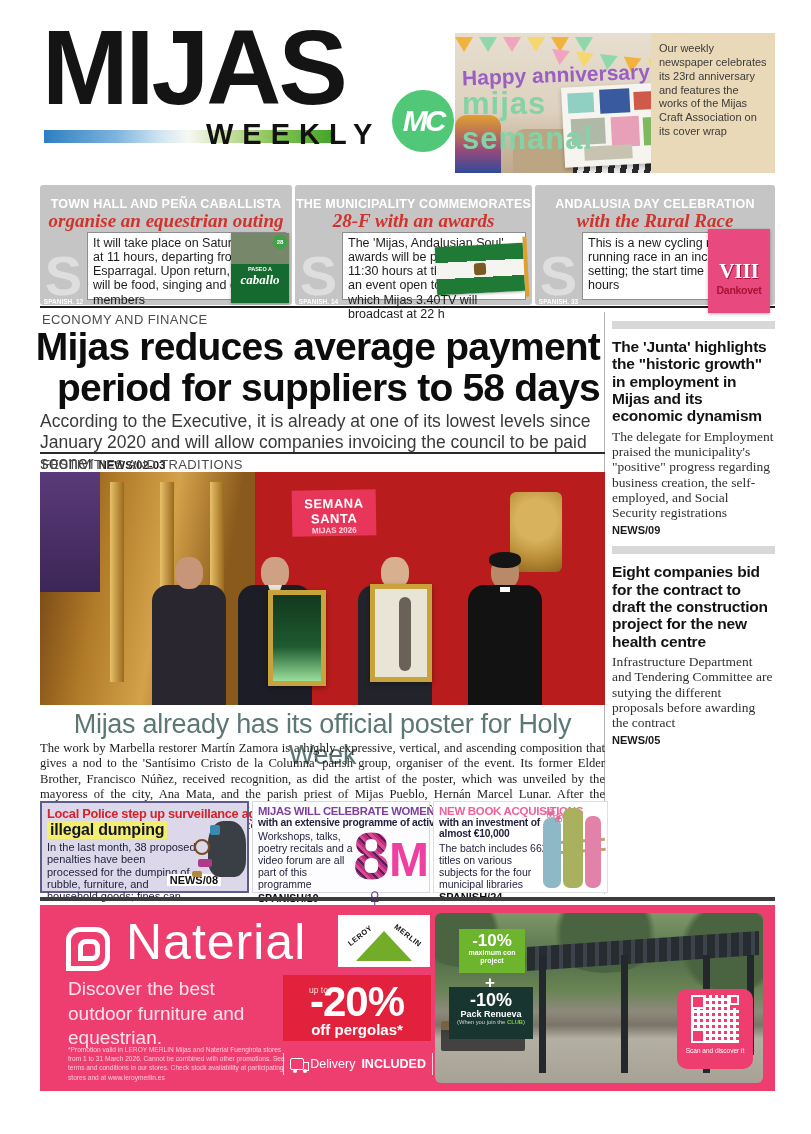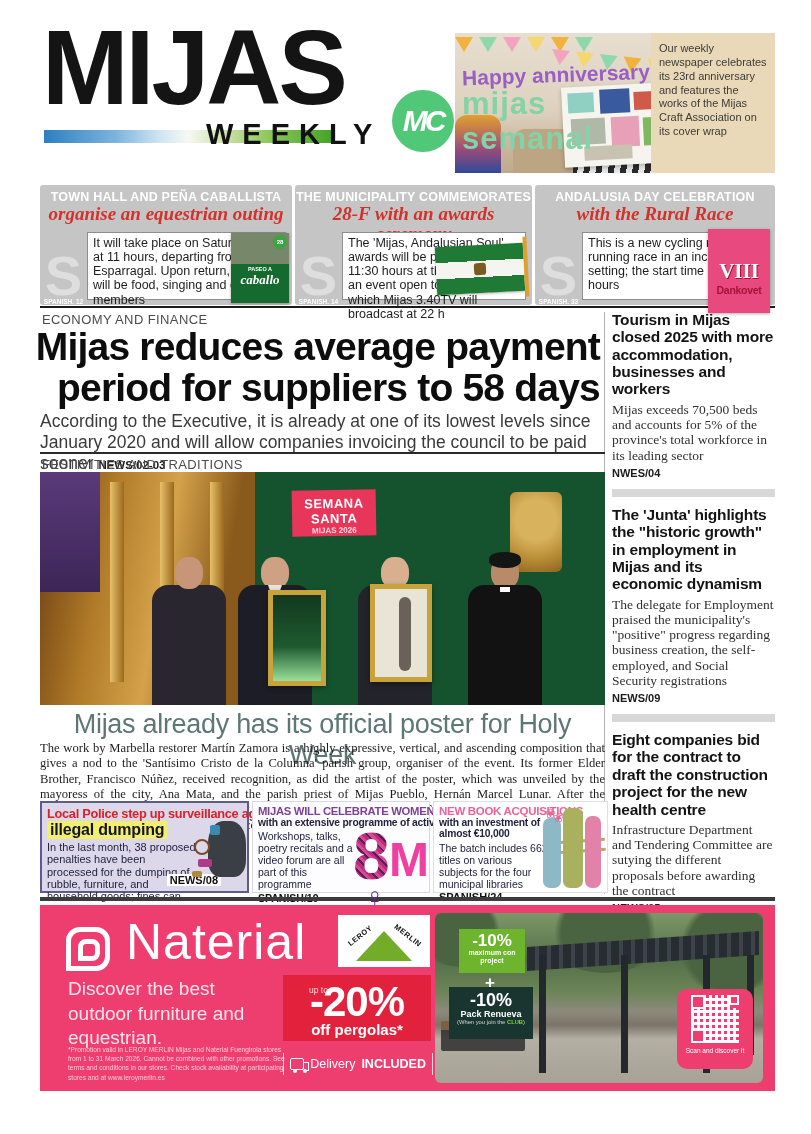--- a/index.html
+++ b/index.html
@@ -27,21 +27,21 @@
   .anniv-head { position:absolute; left:7px; top:30px; font-size:21px; font-weight:900; color:#9a5fc2; transform:rotate(-2deg); letter-spacing:0; }
   .anniv-m1 { position:absolute; left:7px; top:56px; font-size:31px; font-weight:900; color:#84d2a8; line-height:.95; letter-spacing:1px; }
   .anniv-m2 { position:absolute; left:7px; top:88px; font-size:31px; font-weight:900; color:#84d2a8; letter-spacing:1px; }
   .collage { position:absolute; left:108px; top:52px; width:106px; height:80px; background:#f6f4ee; transform:rotate(-3deg); box-shadow:0 2px 4px rgba(0,0,0,.25); }
   .collage i { position:absolute; display:block; }
   .shirt { position:absolute; left:118px; top:128px; width:84px; height:12px; background:repeating-linear-gradient(100deg,#2a2a2a 0 6px,#e8e8e8 6px 12px); }
   .anniv-note { position:absolute; left:196px; top:0; width:124px; height:140px; background:#ead9b8; padding:9px 8px; font-size:11px; line-height:1.26; color:#3b3b38; }
 
   
   .brief { position:absolute; top:185px; height:120px; background:#c5c5c5; border-radius:3px; }
-  .brief-kicker { margin-top:5px; text-align:center; color:#fff; font-weight:800; font-size:12.5px; letter-spacing:.2px; }
+  .brief-kicker { margin-top:12px; text-align:center; color:#fff; font-weight:800; font-size:12.5px; letter-spacing:.2px; }
   .brief-head { text-align:center; color:#d1322b; font-family:"Liberation Serif", serif; font-style:italic; font-weight:700; font-size:19px; line-height:1.05; }
   .brief-body { position:absolute; left:47px; top:47px; right:6px; bottom:5px; background:#fff; border:1px solid #8e8e8e; padding:3px 5px; font-size:12.5px; line-height:1.13; color:#1d1d1d; }
   .brief-S { position:absolute; left:0; bottom:0; width:47px; text-align:center; }
   .brief-S .big { font-size:56px; font-weight:900; color:#dedede; line-height:.85; display:block; }
   .brief-S .pg { font-size:6.5px; font-weight:700; color:#fff; display:block; margin-top:-2px; }
   .poster1 { position:absolute; right:3px; top:48px; width:58px; height:70px; background:linear-gradient(180deg,#77876a 0 45%,#156a2f 45% 100%); z-index:3; box-shadow:0 1px 3px rgba(0,0,0,.3); text-align:center; }
   .poster1 .p1a { color:#fff; font-size:5.5px; font-weight:700; margin-top:33px; display:block; }
   .poster1 .p1b { color:#fff; font-family:"Liberation Serif",serif; font-style:italic; font-weight:700; font-size:13px; display:block; }
   .poster1 .badge28 { position:absolute; right:2px; top:2px; width:14px; height:14px; border-radius:50%; background:#3da344; color:#fff; font-size:6px; font-weight:700; line-height:14px; }
   .flagA { position:absolute; right:8px; top:60px; width:88px; height:48px; transform:rotate(-3deg); z-index:3; background:linear-gradient(180deg,#1e7a34 0 33%,#f4f4f0 33% 67%,#1e7a34 67% 100%); box-shadow:0 1px 3px rgba(0,0,0,.3); }
@@ -67,21 +67,21 @@
   .deck b { font-size:11.5px; color:#1a1a1a; }
 
   
   .rail { position:absolute; left:612px; top:311px; width:163px; }
   .rail h3 { font-size:15.5px; font-weight:700; line-height:1.12; color:#141414; letter-spacing:-.2px; }
   .rail p { font-family:"Liberation Serif", serif; font-size:13.5px; line-height:1.13; color:#303030; margin-top:4px; }
   .rail .pg { font-size:11px; font-weight:700; color:#1a1a1a; margin-top:4px; }
   .rail .sep { height:8px; background:#d8d8d8; margin:10px 0 9px; }
 
   
-  .photo { position:absolute; left:40px; top:472px; width:565px; height:233px; background:#14532d; overflow:hidden; }
+  .photo { position:absolute; left:40px; top:472px; width:565px; height:233px; background:#b91c1c; overflow:hidden; }
   .altar { position:absolute; left:0; top:0; width:215px; height:233px; background:linear-gradient(100deg,#6a3c10 0%,#b07a28 30%,#d4a24a 55%,#8a5a1c 80%); }
   .altar::before { content:""; position:absolute; left:0; top:0; width:60px; height:120px; background:linear-gradient(180deg,#5a3a7a,#3c2656); }
   .altar .col { position:absolute; top:10px; width:14px; height:200px; background:linear-gradient(90deg,#e8c06a,#9a6a1c); }
   .niche { position:absolute; left:470px; top:20px; width:52px; height:80px; background:radial-gradient(circle at 50% 35%, #d9b25e 0 35%, #b68a34 70%, #8a6420 100%); border-radius:6px; }
   .sign { position:absolute; left:252px; top:18px; width:84px; height:46px; background:#e8365a; color:#fff; text-align:center; transform:rotate(-1deg); padding-top:6px; }
   .sign .s1 { font-size:13px; font-weight:900; display:block; letter-spacing:.5px; }
   .sign .s2 { font-size:8px; font-weight:700; display:block; color:#ffd9e0; }
   .person { position:absolute; bottom:0; }
   .person .head { width:28px; height:32px; border-radius:45%; background:#cfa184; margin:0 auto; }
   .person .body { width:74px; height:120px; border-radius:16px 16px 0 0; margin:-4px auto 0; }
@@ -274,25 +274,20 @@
   </div>
 
   <div class="rule-top"></div>
   <div class="vrule"></div>
 
   <div class="kicker k1">ECONOMY AND FINANCE</div>
   <div class="headline">Mijas reduces average payment period for suppliers to 58 days</div>
   <div class="deck"><span>According to the Executive, it is already at one of its lowest levels since January 2020 and will allow companies invoicing the council to be paid sooner </span><b>NEWS/02-03</b></div>
 
   <div class="rail">
-    <div>
-      <h3>Tourism in Mijas closed 2025 with more accommodation, businesses and workers</h3>
-      <p>Mijas exceeds 70,500 beds and accounts for 5% of the province's total workforce in its leading sector</p>
-      <div class="pg">NWES/04</div>
-    </div>
     <div class="sep"></div>
     <div>
       <h3>The 'Junta' highlights the "historic growth" in employment in Mijas and its economic dynamism</h3>
       <p>The delegate for Employment praised the municipality's "positive" progress regarding business creation, the self-employed, and Social Security registrations</p>
       <div class="pg">NEWS/09</div>
     </div>
     <div class="sep"></div>
     <div>
       <h3>Eight companies bid for the contract to draft the construction project for the new health centre</h3>
       <p>Infrastructure Department and Tendering Committee are sutying the different proposals before awarding the contract</p>

